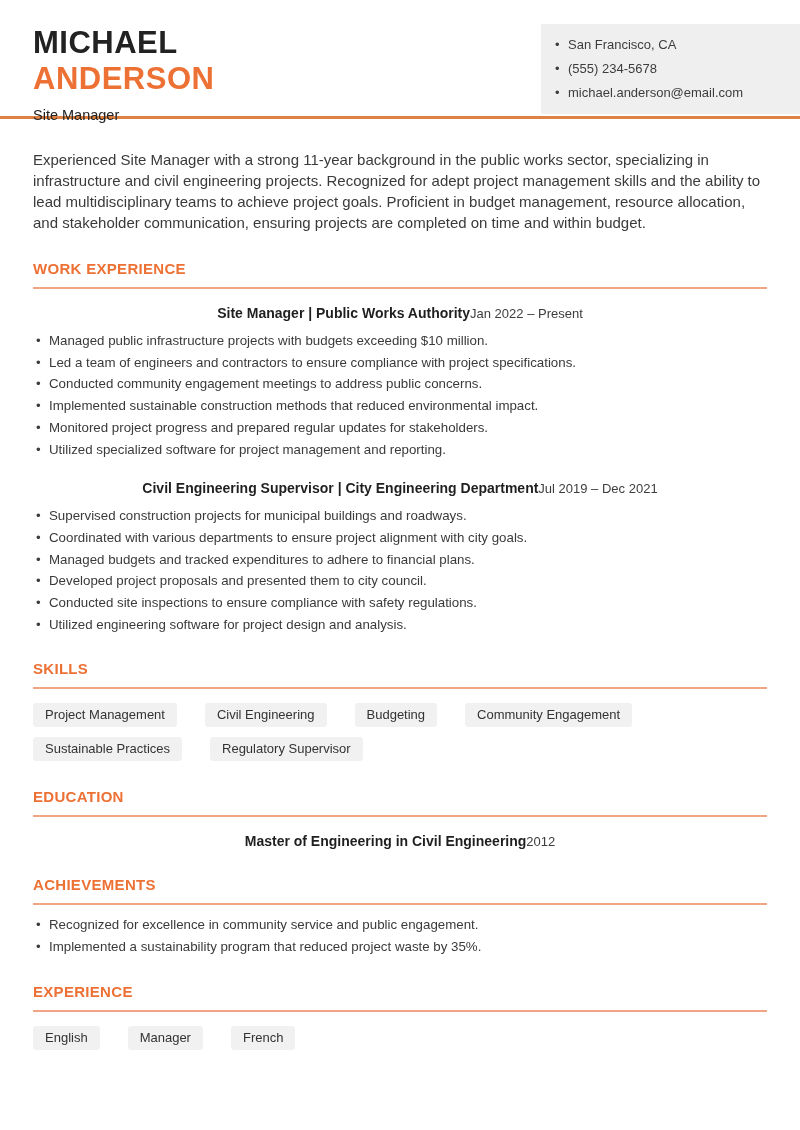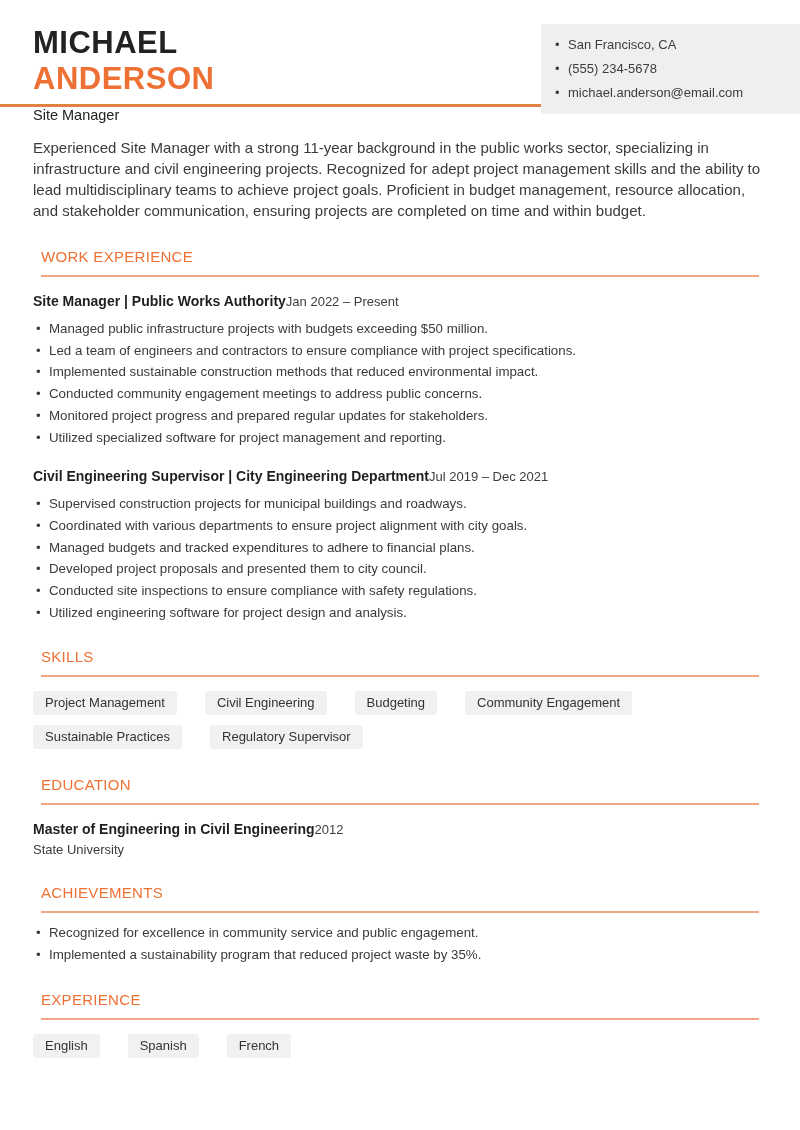--- a/index.html
+++ b/index.html
@@ -16,21 +16,21 @@
   body{
     width:800px;height:1130px;
     background:#ffffff;
     font-family:"Liberation Sans","DejaVu Sans",sans-serif;
     color:var(--text-body);
     overflow:hidden;
   }
   .page{position:relative;width:800px;height:1130px;background:#fff;}
 
   
-  .header{position:relative;height:104px;padding:25px 33px 0;}
+  .header{position:relative;height:116px;padding:25px 33px 0;}
   .name{font-size:31px;font-weight:700;letter-spacing:.5px;line-height:36px;color:#222;margin:0;}
   .name .last{color:var(--accent);}
   .subtitle{margin-top:10px;font-size:14.5px;color:#222;}
   .contact-box{
     position:absolute;top:24px;left:541px;right:0;
     background:var(--contact-bg);
     padding:13px 16px 5px 14px;
   }
   .contact-box ul{list-style:none;margin:0;padding:0;}
   .contact-box li{
@@ -39,30 +39,30 @@
   }
   .contact-box li::before{content:"•";position:absolute;left:0;color:#3d3d3d;}
   .header-rule{height:3px;background:var(--header-rule);}
 
   
   .content{padding:0 33px;}
   .summary{margin:30px 0 0;font-size:15px;line-height:21px;color:var(--text-body);}
 
   .section{margin-top:27px;}
   .section-heading{
-    margin:8px;padding-bottom:10px;
-    font-size:15px;font-weight:400;letter-spacing:.3px;
+    margin:0;padding-bottom:10px;
+    font-size:15px;font-weight:700;letter-spacing:.3px;
     color:var(--accent);
     border-bottom:2px solid var(--section-rule);
   }
 
   
   .job{margin-top:16px;}
   .job + .job{margin-top:22px;}
-  .row{display:flex;justify-content:flex-start;align-items:baseline;}
+  .row{display:flex;justify-content:center;align-items:baseline;}
   .job-title{font-size:14px;font-weight:700;color:var(--text-dark);}
   .job-dates{font-size:13px;color:#3d3d3d;white-space:nowrap;}
   ul.bullets{list-style:none;margin:12px 0 0;padding:0;}
   ul.bullets li{
     position:relative;padding-left:16px;margin-bottom:5px;
     font-size:13.3px;line-height:16.7px;color:var(--text-body);
   }
   ul.bullets li::before{content:"•";position:absolute;left:3px;color:#3d3d3d;}
 
   
@@ -107,24 +107,24 @@
 
     <section class="section">
       <h2 class="section-heading">WORK EXPERIENCE</h2>
 
       <article class="job">
         <div class="row">
           <span class="job-title">Site Manager | Public Works Authority</span>
           <span class="job-dates">Jan 2022 – Present</span>
         </div>
         <ul class="bullets">
-          <li>Managed public infrastructure projects with budgets exceeding $50 million.</li>
+          <li>Managed public infrastructure projects with budgets exceeding $10 million.</li>
           <li>Led a team of engineers and contractors to ensure compliance with project specifications.</li>
+          <li>Conducted community engagement meetings to address public concerns.</li>
           <li>Implemented sustainable construction methods that reduced environmental impact.</li>
-          <li>Conducted community engagement meetings to address public concerns.</li>
           <li>Monitored project progress and prepared regular updates for stakeholders.</li>
           <li>Utilized specialized software for project management and reporting.</li>
         </ul>
       </article>
 
       <article class="job">
         <div class="row">
           <span class="job-title">Civil Engineering Supervisor | City Engineering Department</span>
           <span class="job-dates">Jul 2019 – Dec 2021</span>
         </div>
@@ -151,35 +151,34 @@
       </div>
     </section>
 
     <section class="section">
       <h2 class="section-heading">EDUCATION</h2>
       <div class="edu">
         <div class="row">
           <span class="edu-degree">Master of Engineering in Civil Engineering</span>
           <span class="edu-year">2012</span>
         </div>
-        <div class="edu-school">State University</div>
       </div>
     </section>
 
     <section class="section">
       <h2 class="section-heading">ACHIEVEMENTS</h2>
       <ul class="bullets">
         <li>Recognized for excellence in community service and public engagement.</li>
         <li>Implemented a sustainability program that reduced project waste by 35%.</li>
       </ul>
     </section>
 
     <section class="section">
       <h2 class="section-heading">EXPERIENCE</h2>
       <div class="chips">
         <span class="chip">English</span>
-        <span class="chip">Spanish</span>
+        <span class="chip">Manager</span>
         <span class="chip">French</span>
       </div>
     </section>
 
   </main>
 </div>
 
 </body></html>

